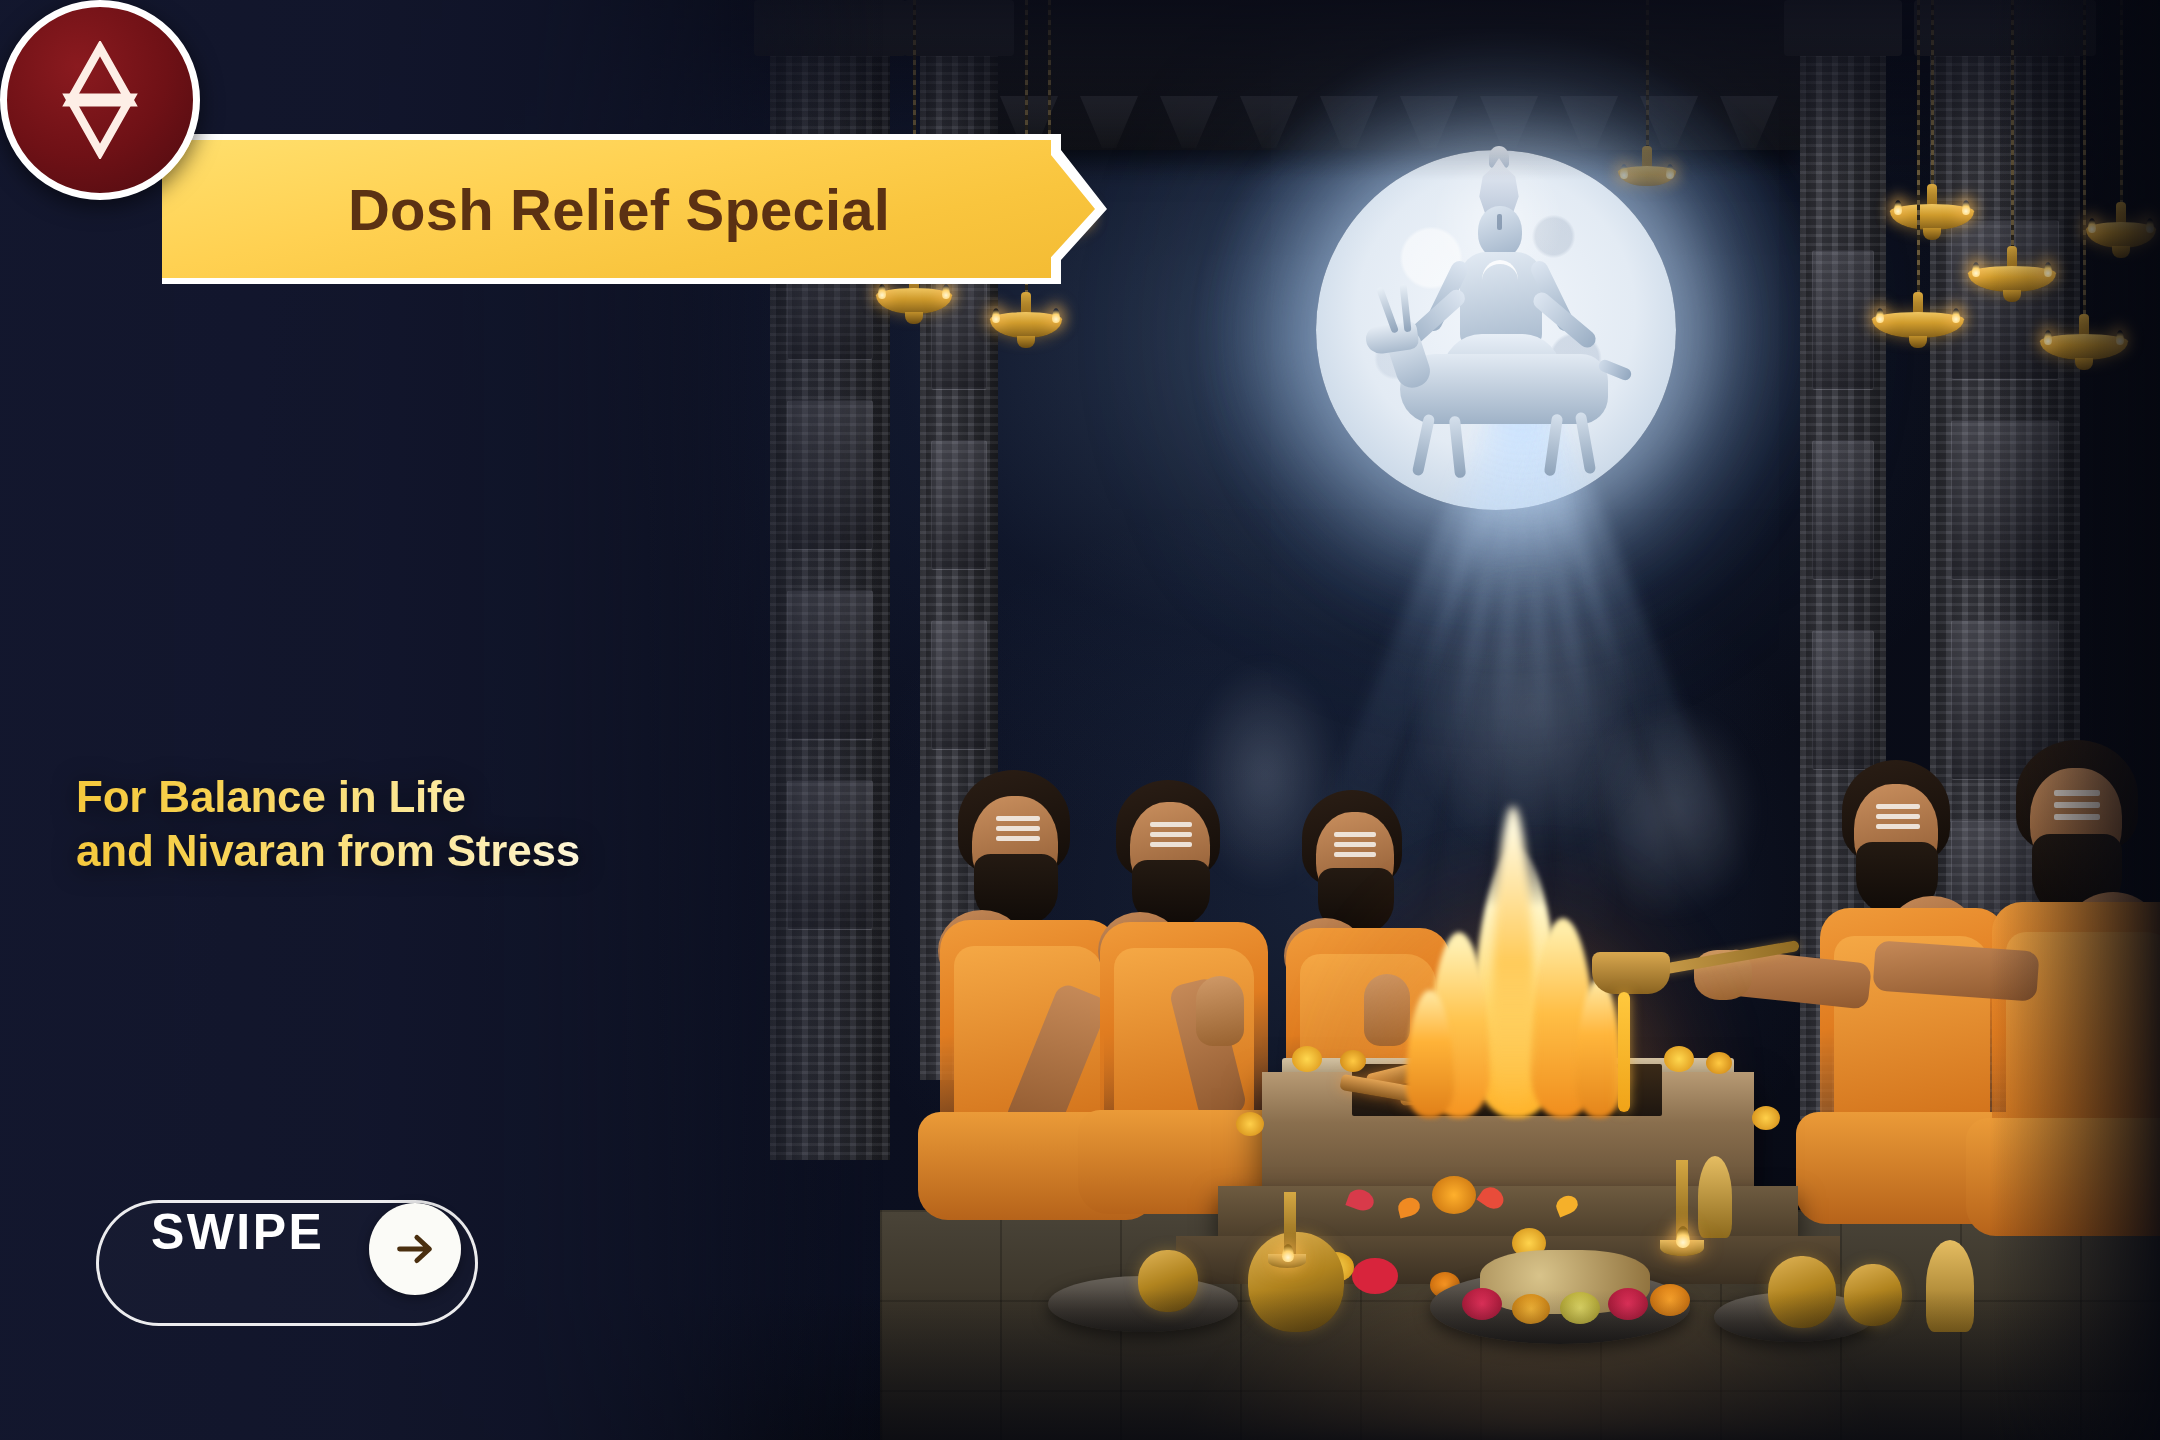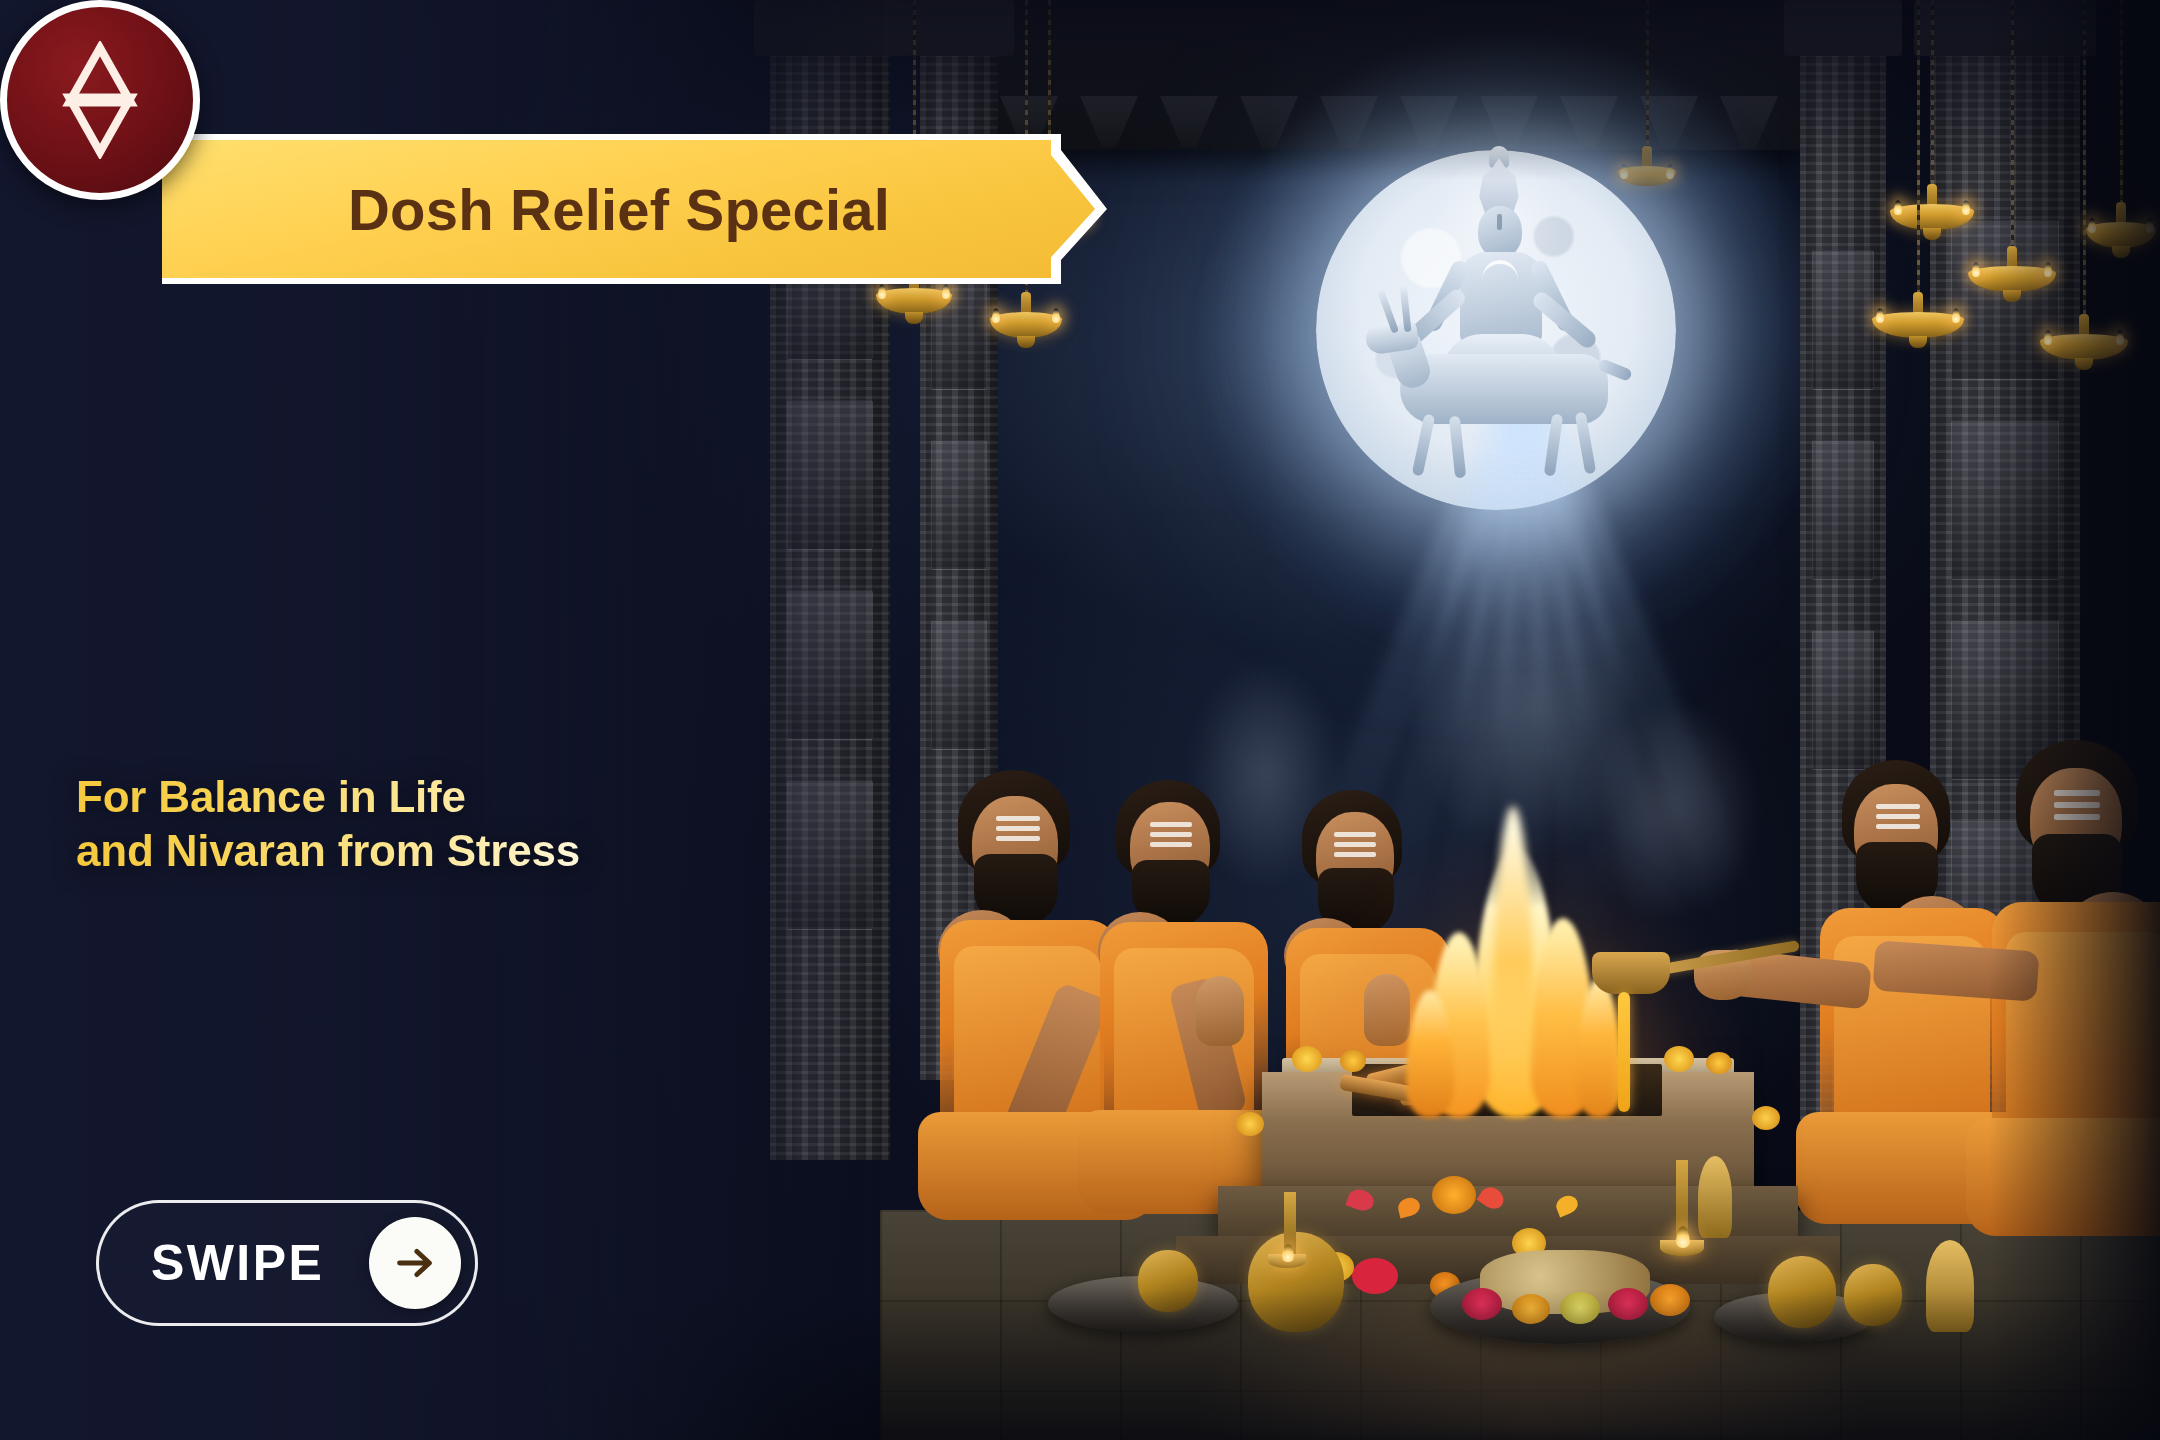--- a/index.html
+++ b/index.html
@@ -430,21 +430,21 @@
     filter:drop-shadow(0 3px 12px rgba(0,0,0,.6));
     font-family:"Liberation Sans", sans-serif;
   }
   .subhead .s2{ display:block; }
 
   .swipe-btn{
     position:absolute; left:96px; top:1200px;
     width:382px; height:126px;
     border:3px solid rgba(255,255,255,.92);
     border-radius:63px;
-    display:flex; align-items:center; justify-content:space-between;
+    display:flex; justify-content:space-between;
     padding:0 14px 0 52px;
     background:rgba(255,255,255,0.02);
     cursor:pointer;
   }
   .swipe-label{
     font-size:50px; font-weight:700; color:#ffffff;
     letter-spacing:2.4px;
     font-family:"Liberation Sans", sans-serif;
   }
   .swipe-circle{

